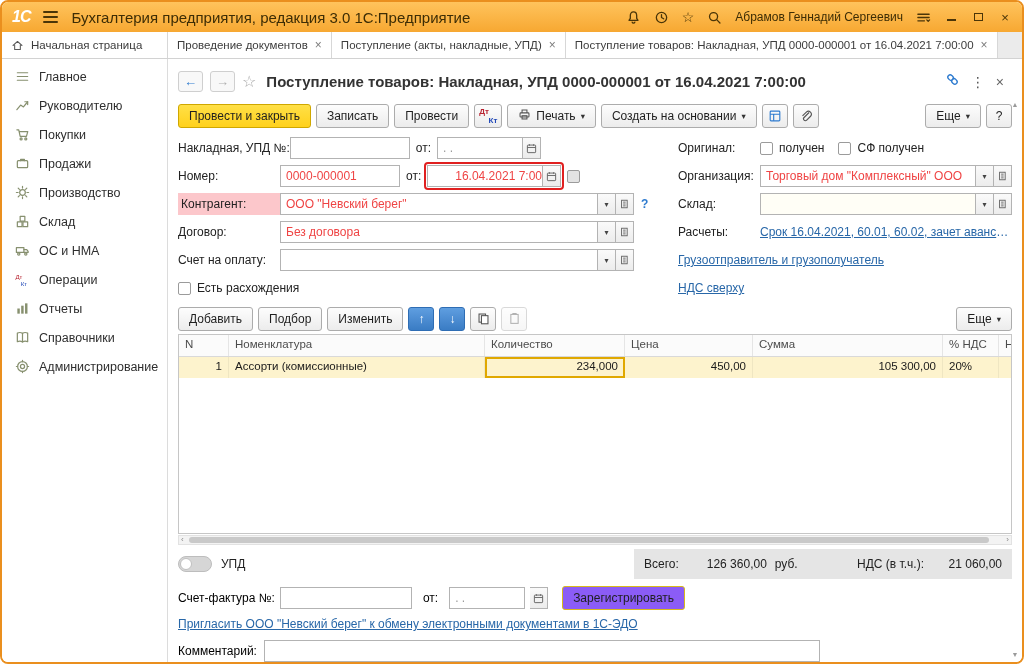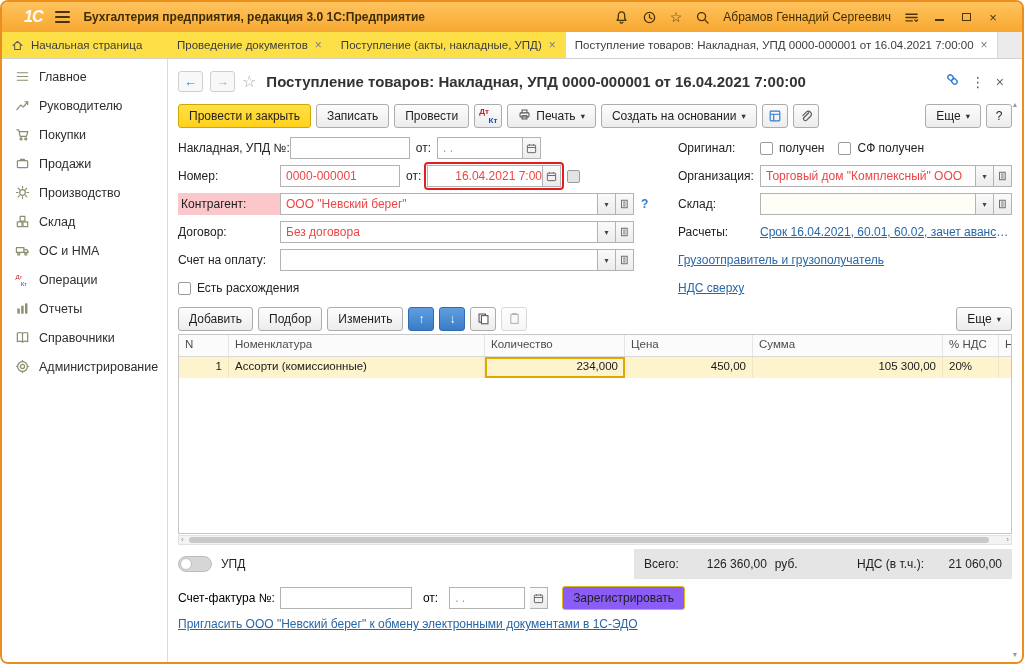--- a/index.html
+++ b/index.html
@@ -1,34 +1,34 @@
 <!DOCTYPE html>
 <html><head>
 <meta charset="utf-8">
 <style>
   * { box-sizing:border-box; margin:0; padding:0; }
   html,body { width:1024px; height:664px; font-family:"Liberation Sans",sans-serif; background:#fff; }
   .window { position:relative; width:1024px; height:664px; border:2px solid #ea8f1e; border-radius:8px; overflow:hidden; display:flex; flex-direction:column; background:#fff; }
 
   
-  .titlebar { flex:0 0 30px; background:linear-gradient(180deg,#ffc35c,#f7a832); display:flex; align-items:center; gap:13px; padding:0 22px; }
+  .titlebar { flex:0 0 30px; background:linear-gradient(180deg,#ffc35c,#f7a832); display:flex; align-items:center; gap:13px; padding:0 10px; }
   .logo1c { color:#fff; font-weight:700; font-style:italic; font-size:16px; letter-spacing:-1px; }
   .burger { width:15px; display:flex; flex-direction:column; gap:3px; cursor:pointer; }
   .burger i { height:2px; background:#4a3508; border-radius:1px; }
-  .apptitle { font-size:12px; color:#3d2d05;font-weight:bold; }
+  .apptitle { font-size:15px; color:#3d2d05; }
   .tb-right { margin-left:auto; display:flex; align-items:center; gap:13px; }
   .username { font-size:12px; color:#3d2d05; }
   .winbtn { font-size:13px; color:#4a3508; line-height:1; cursor:pointer; display:flex; align-items:center; justify-content:center; width:14px; height:14px; }
   .minbar { display:inline-block; width:9px; height:8px; border-bottom:2px solid #4a3508; }
   .maxbox { display:inline-block; width:9px; height:8px; border:1.5px solid #4a3508; }
   svg.ti { stroke:#4a3508; fill:none; stroke-width:1.4; stroke-linecap:round; stroke-linejoin:round; display:block; }
 
   
   .tabbar { flex:0 0 27px; background:#ebebeb; border-bottom:1px solid #d2d2d2; display:flex; font-size:11.5px; color:#3c3c3c; overflow:hidden; }
-  .tab { display:flex; align-items:center; gap:7px; padding:0 9px; border-right:1px solid #d7d7d7; background:#fde047; white-space:nowrap; cursor:pointer; }
+  .tab { display:flex; align-items:center; gap:7px; padding:0 9px; border-right:1px solid #d7d7d7; background:#ffffff; white-space:nowrap; cursor:pointer; }
   .tab.home { flex:0 0 166px; }
   .tab.active { background:#fff; }
   .tabclose { color:#7d7d7d; font-size:12px; }
   svg.hi { stroke:#5a5a5a; fill:none; stroke-width:1.3; stroke-linecap:round; stroke-linejoin:round; display:block; }
 
   
   .bodyrow { flex:1; display:flex; min-height:0; }
   .sidebar { flex:0 0 166px; border-right:1px solid #dcdcdc; padding-top:3px; overflow:hidden; background:#fff; }
   .nav-item { height:29px; display:flex; align-items:center; gap:9px; padding-left:13px; font-size:12.5px; color:#2e2e2e; cursor:pointer; white-space:nowrap; }
   svg.si { stroke:#87906f; fill:none; stroke-width:1.3; stroke-linecap:round; stroke-linejoin:round; display:block; flex:0 0 auto; }
@@ -534,19 +534,23 @@
               <path d="M2 6.5 H14 M5 1.8 V4 M11 1.8 V4"></path>
             </svg>
           </span>
         <span class="btn register">Зарегистрировать</span>
       </div>
 
       <div class="footC">
         <span class="link">Пригласить ООО "Невский берег" к обмену электронными документами в 1С-ЭДО</span>
       </div>
 
+      <div class="footD">
+        <span>Комментарий:</span>
+        <span class="inp" style="width:556px;"></span>
+      </div>
 
       <span class="vsa" style="top:42px;">▲</span>
       <span class="vsa" style="bottom:4px;">▼</span>
 
     </div>
   </div>
 </div>
 
 </body></html>

